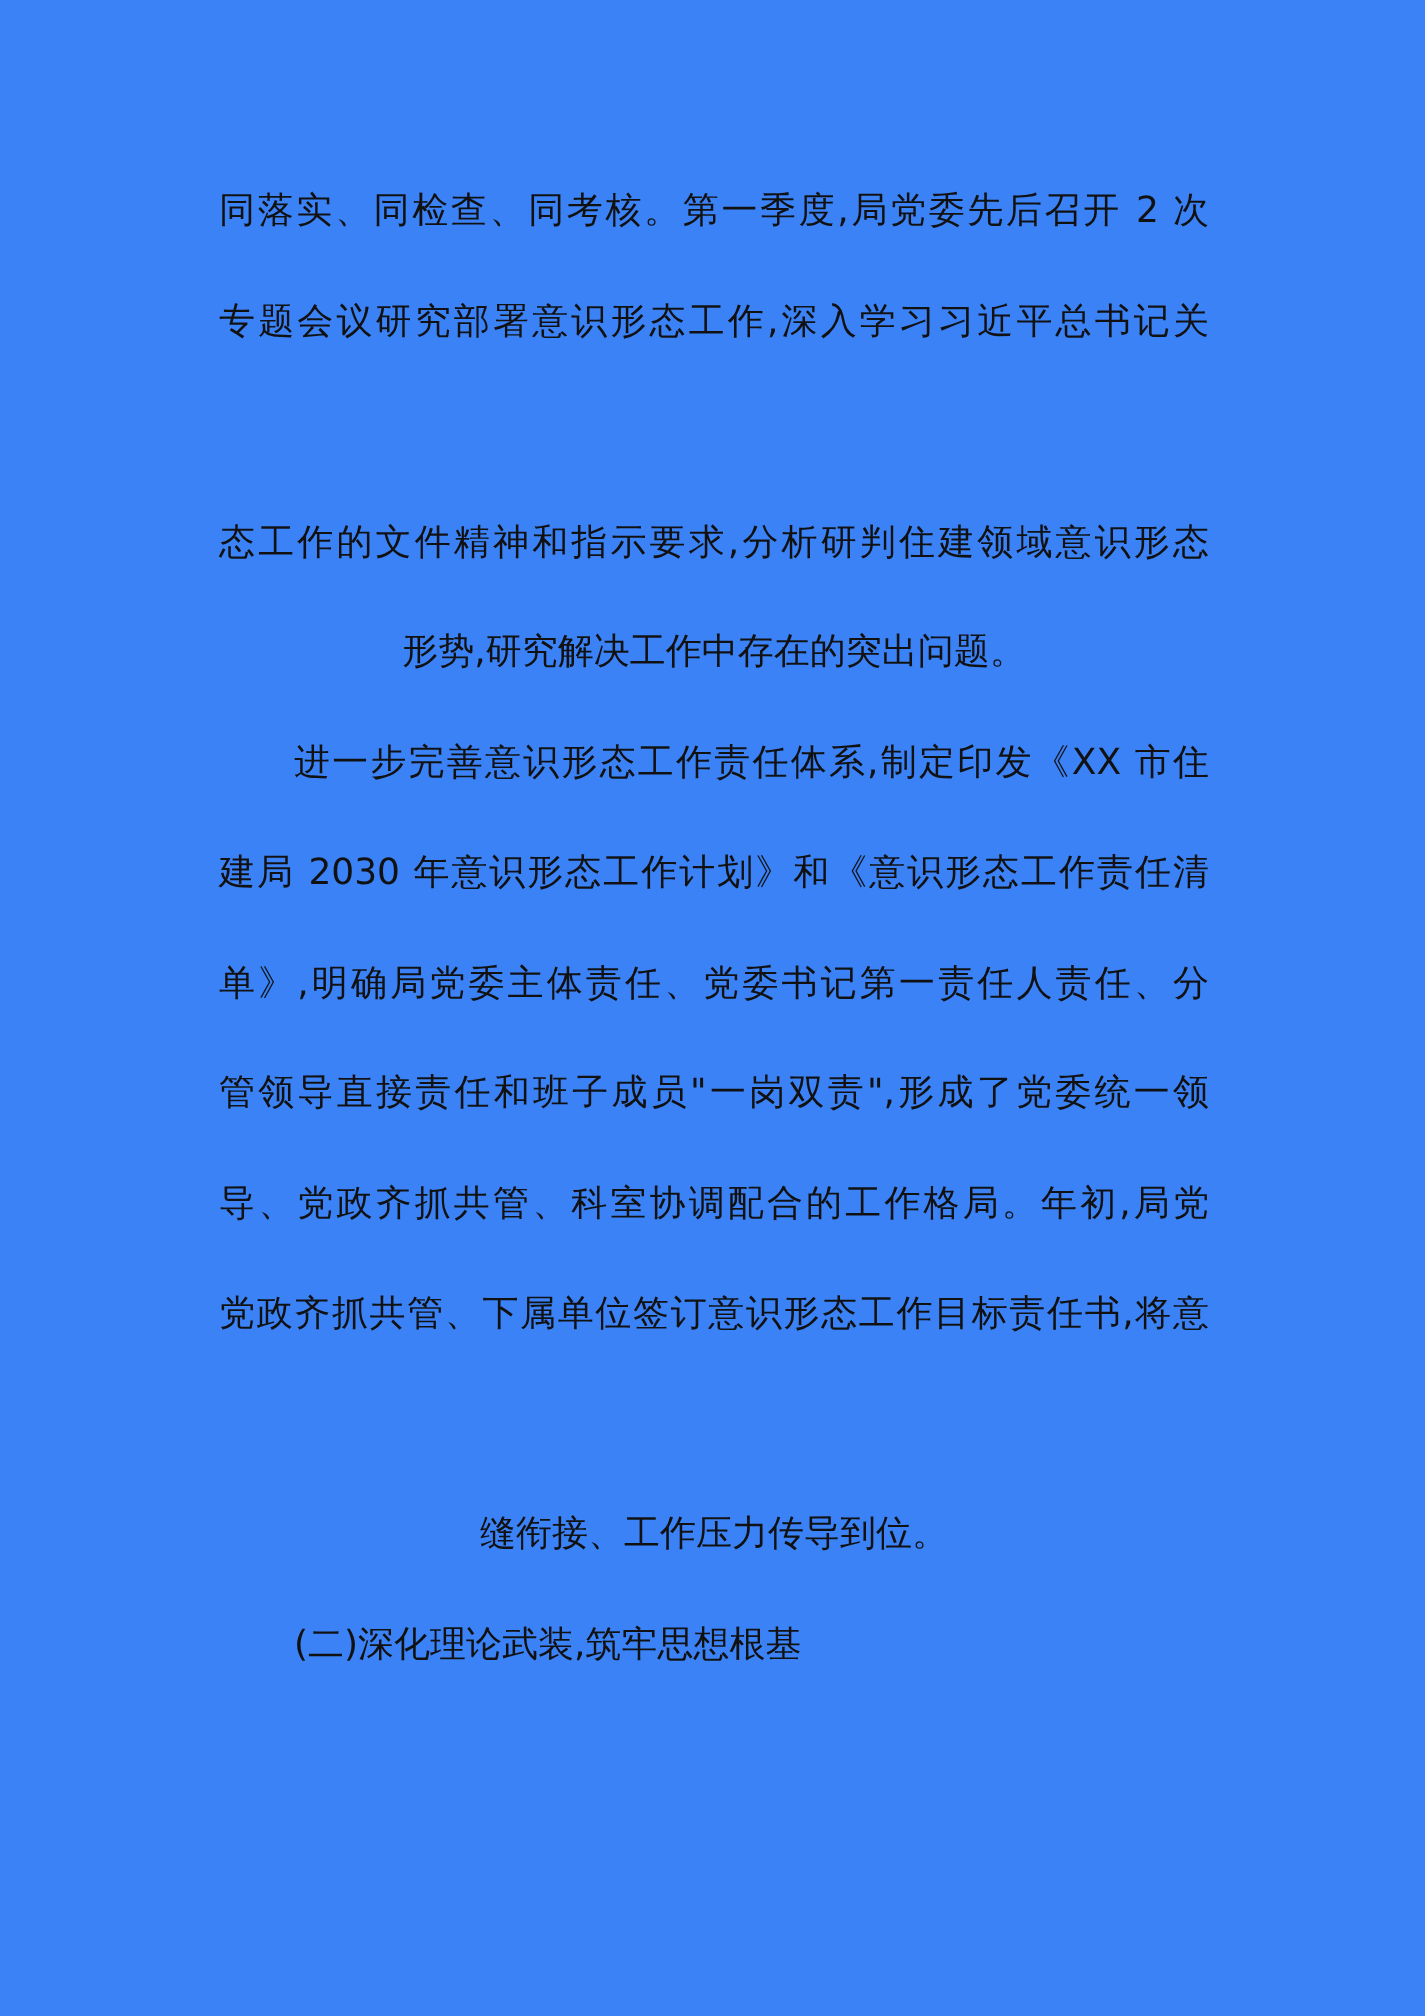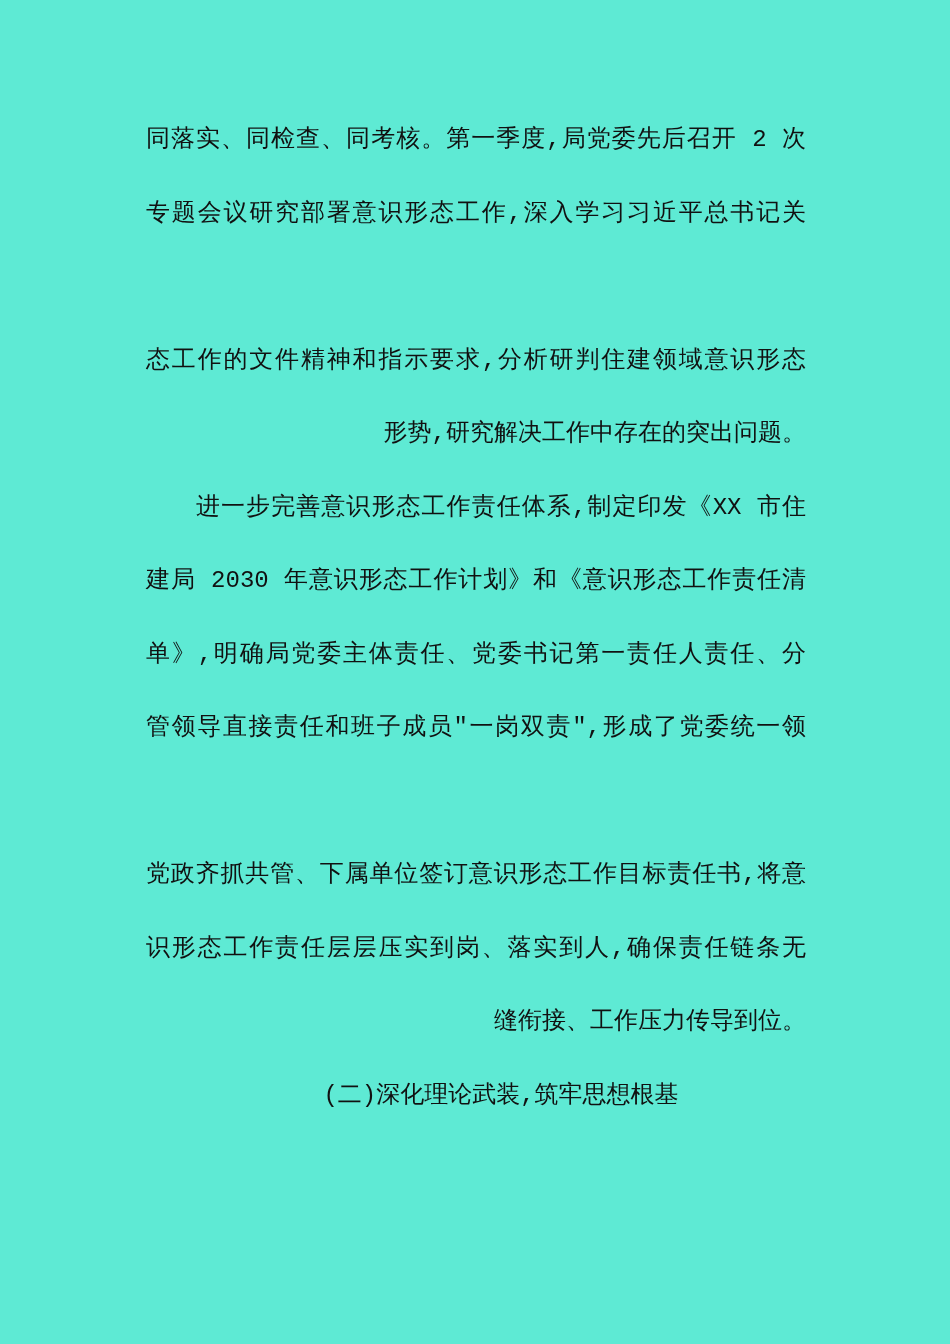--- a/index.html
+++ b/index.html
@@ -14,42 +14,40 @@
       overflow: hidden;
       font-family: "DejaVu Sans", "Liberation Sans", sans-serif;
       color: #111111;
     }
     .page {
       position: absolute;
       left: 0;
       top: 0;
       width: 950px;
       height: 1344px;
-      background: #5eead4;
-      font-family: Liberation Mono, monospace;
+      background: #3b82f6;
     }
     .line {
       position: absolute;
       left: 146px;
       width: 660px;
       height: 32px;
       font-size: 24px;
       line-height: 32px;
       white-space: nowrap;
       letter-spacing: 0px;
       display: flex;
       justify-content: space-between;
     }
     .line.last {
-      justify-content: flex-end;
+      justify-content: center;
     }
     .line.indent {
       left: 196px;
       width: 610px;
-      justify-content: center;
     }
     .line span.txt {
       display: block;
       width: 100%;
       text-align: justify;
       text-align-last: justify;
     }
     .line.last span.txt {
       text-align-last: left;
       width: auto;
@@ -81,25 +79,25 @@
   </div>
   <div class="line" style="top:565px;">
     <span class="txt">建局 2030 年意识形态工作计划》和《意识形态工作责任清</span>
   </div>
   <div class="line" style="top:639px;">
     <span class="txt">单》,明确局党委主体责任、党委书记第一责任人责任、分</span>
   </div>
   <div class="line" style="top:712px;">
     <span class="txt">管领导直接责任和班子成员"一岗双责",形成了党委统一领</span>
   </div>
+  <div class="line" style="top:786px;">
+    <span class="txt">导、党政齐抓共管、科室协调配合的工作格局。年初,局党</span>
+  </div>
   <div class="line" style="top:859px;">
     <span class="txt">党政齐抓共管、下属单位签订意识形态工作目标责任书,将意</span>
-  </div>
-  <div class="line" style="top:933px;">
-    <span class="txt">识形态工作责任层层压实到岗、落实到人,确保责任链条无</span>
   </div>
   <div class="line last" style="top:1006px;">
     <span class="txt">缝衔接、工作压力传导到位。</span>
   </div>
 
   <div class="line indent heading" style="top:1080px;">
     <span class="txt">(二)深化理论武装,筑牢思想根基</span>
   </div>
 
 </div>

